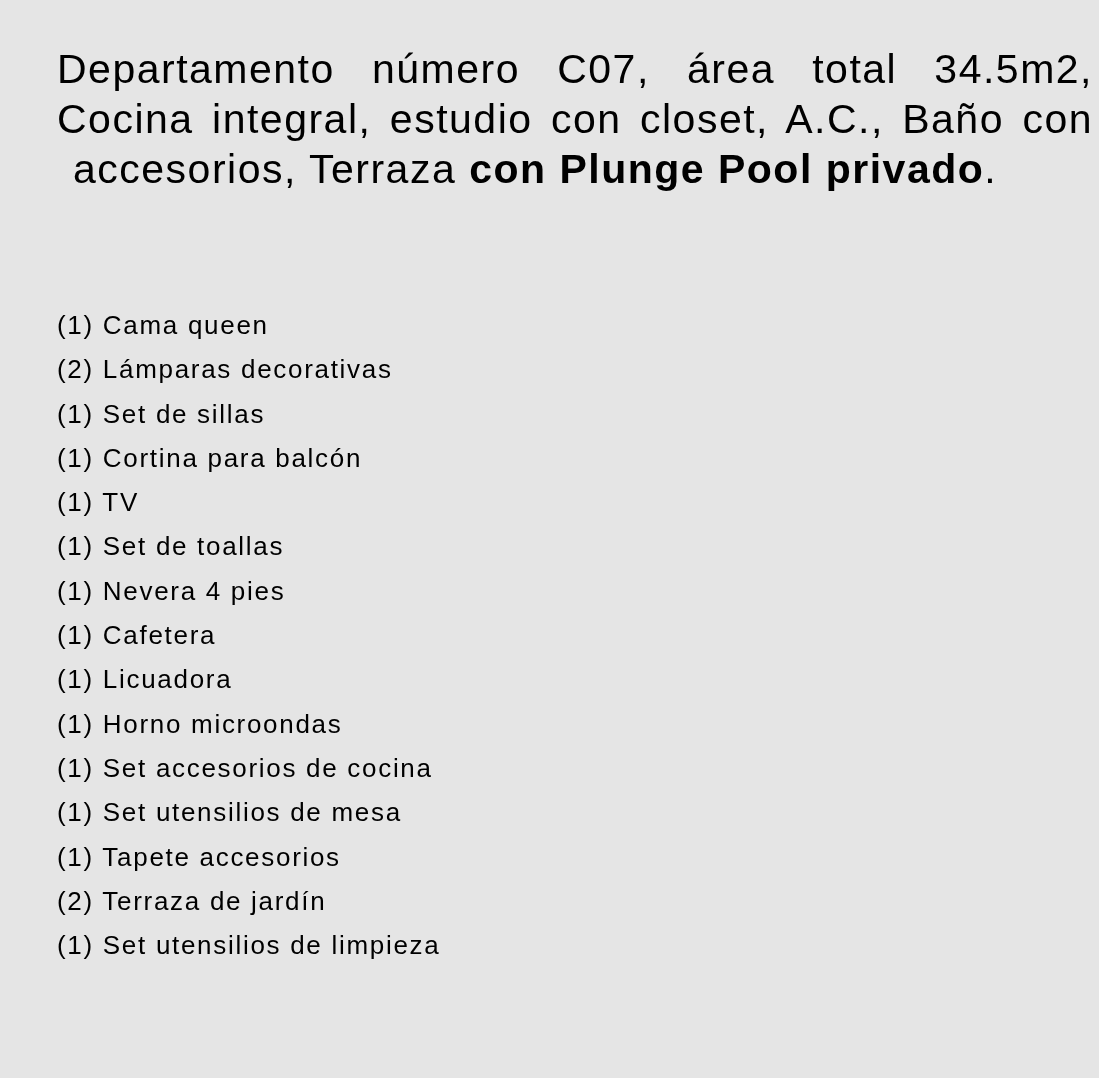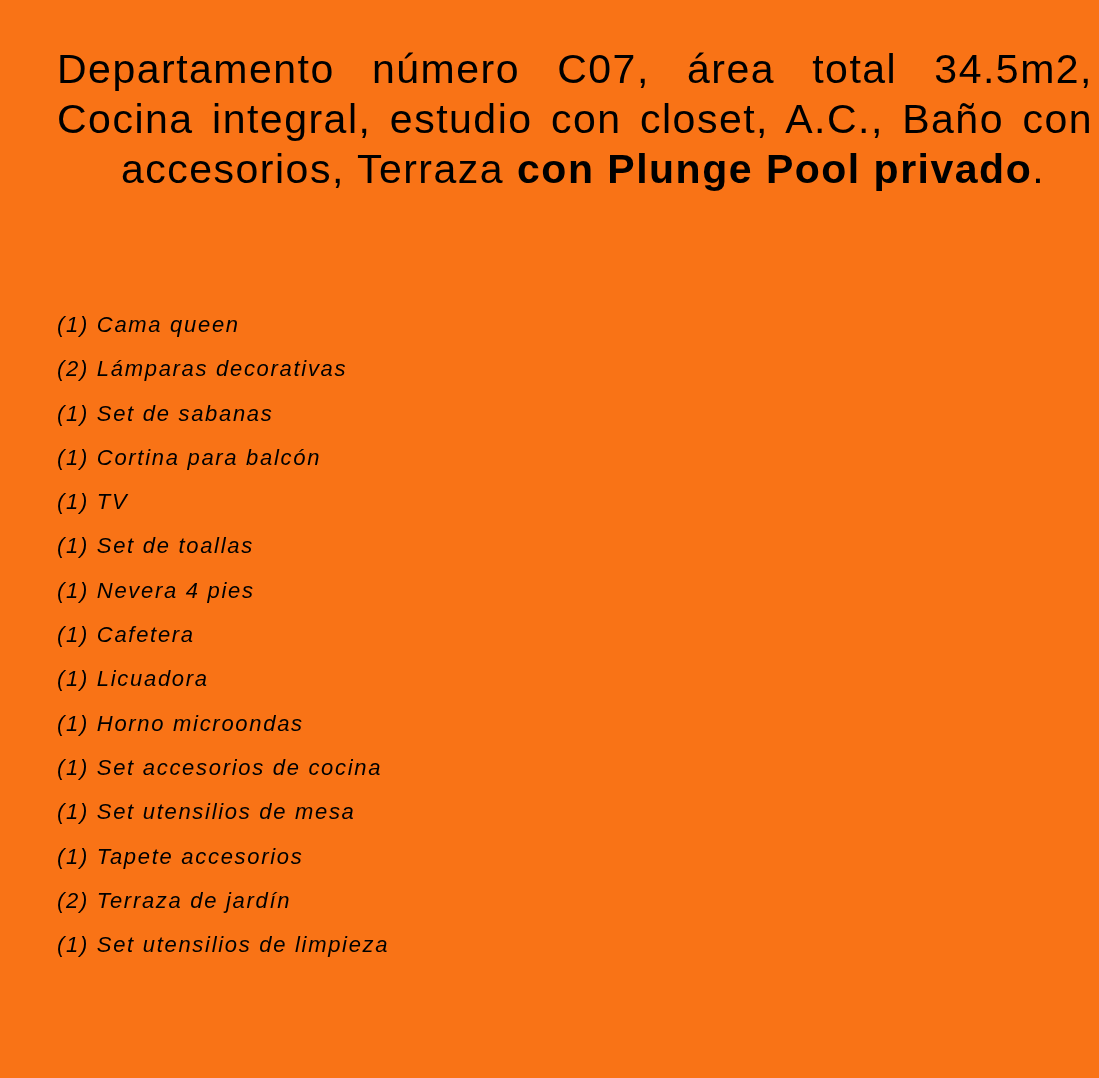--- a/index.html
+++ b/index.html
@@ -4,74 +4,73 @@
 <style>
   html, body {
     margin: 0;
     padding: 0;
     background: #ffffff;
   }
   .page {
     position: relative;
     width: 1099px;
     height: 1078px;
-    background: #f97316;
+    background: #e5e5e5;
     color: #000000;
     font-family: "Liberation Sans", "DejaVu Sans", sans-serif;
     overflow: hidden;
   }
   .description {
     margin: 44px 0 0 57px;
     width: 1036px;
     font-size: 41px;
     line-height: 50px;
     letter-spacing: 1.5px;
     color: #000000;
   }
   .jline {
     text-align: justify;
     text-align-last: justify;
     text-justify: inter-word;
     white-space: nowrap; 
   }
   .lline {
-    text-align: center;
+    text-align: left;
     white-space: nowrap;
     margin-left: 16px;
   }
   .bold {
     font-weight: 700;
   }
   .inventory {
     margin: 109px 0 0 57px;
-    font-size: 22px;
+    font-size: 26px;
     line-height: 44.3px;
     letter-spacing: 1.7px;
     color: #000000;
-    font-style: italic;
   }
   .item {
     white-space: nowrap;
   }
 </style>
 </head>
 <body>
 
 <div class="page">
 
   <div class="description">
     <div class="jline">Departamento número C07, área total 34.5m2,</div>
     <div class="jline">Cocina integral, estudio con closet, A.C., Baño con</div>
     <div class="lline"><span>accesorios, Terraza </span><span class="bold">con Plunge Pool privado</span><span>.</span></div>
   </div>
 
   <div class="inventory">
     <div class="item"><span>(1)</span> <span>Cama queen</span></div>
     <div class="item"><span>(2)</span> <span>Lámparas decorativas</span></div>
-    <div class="item"><span>(1)</span> <span>Set de sabanas</span></div>
+    <div class="item"><span>(1)</span> <span>Set de sillas</span></div>
     <div class="item"><span>(1)</span> <span>Cortina para balcón</span></div>
     <div class="item"><span>(1)</span> <span>TV</span></div>
     <div class="item"><span>(1)</span> <span>Set de toallas</span></div>
     <div class="item"><span>(1)</span> <span>Nevera 4 pies</span></div>
     <div class="item"><span>(1)</span> <span>Cafetera</span></div>
     <div class="item"><span>(1)</span> <span>Licuadora</span></div>
     <div class="item"><span>(1)</span> <span>Horno microondas</span></div>
     <div class="item"><span>(1)</span> <span>Set accesorios de cocina</span></div>
     <div class="item"><span>(1)</span> <span>Set utensilios de mesa</span></div>
     <div class="item"><span>(1)</span> <span>Tapete accesorios</span></div>

